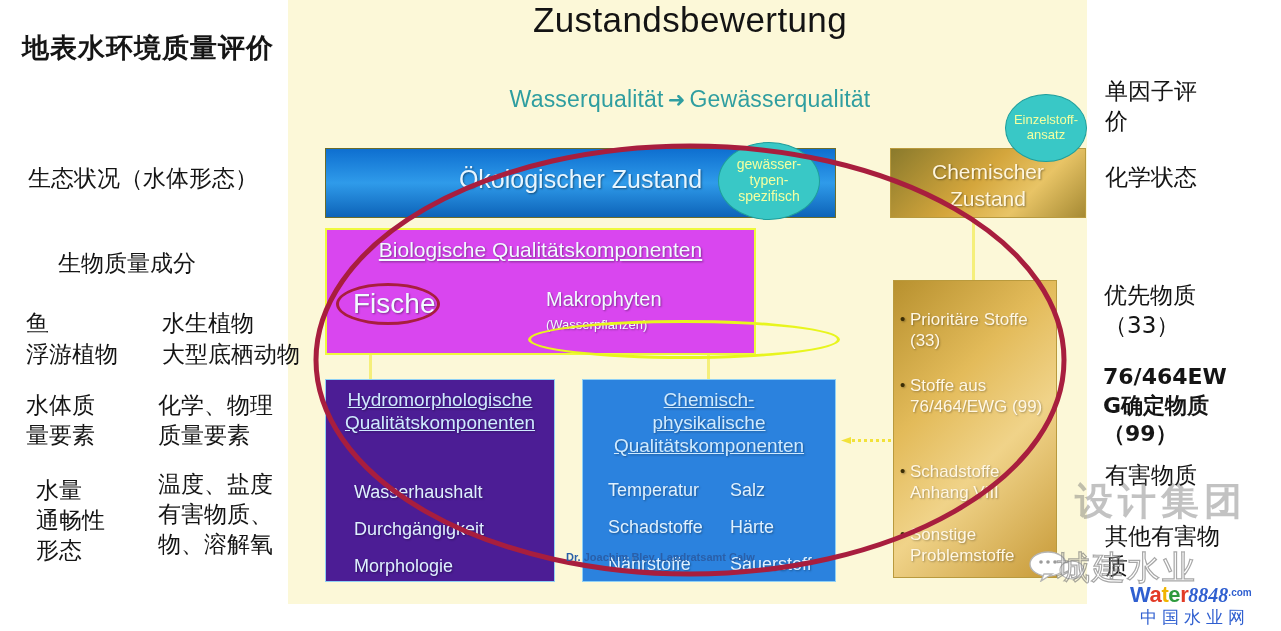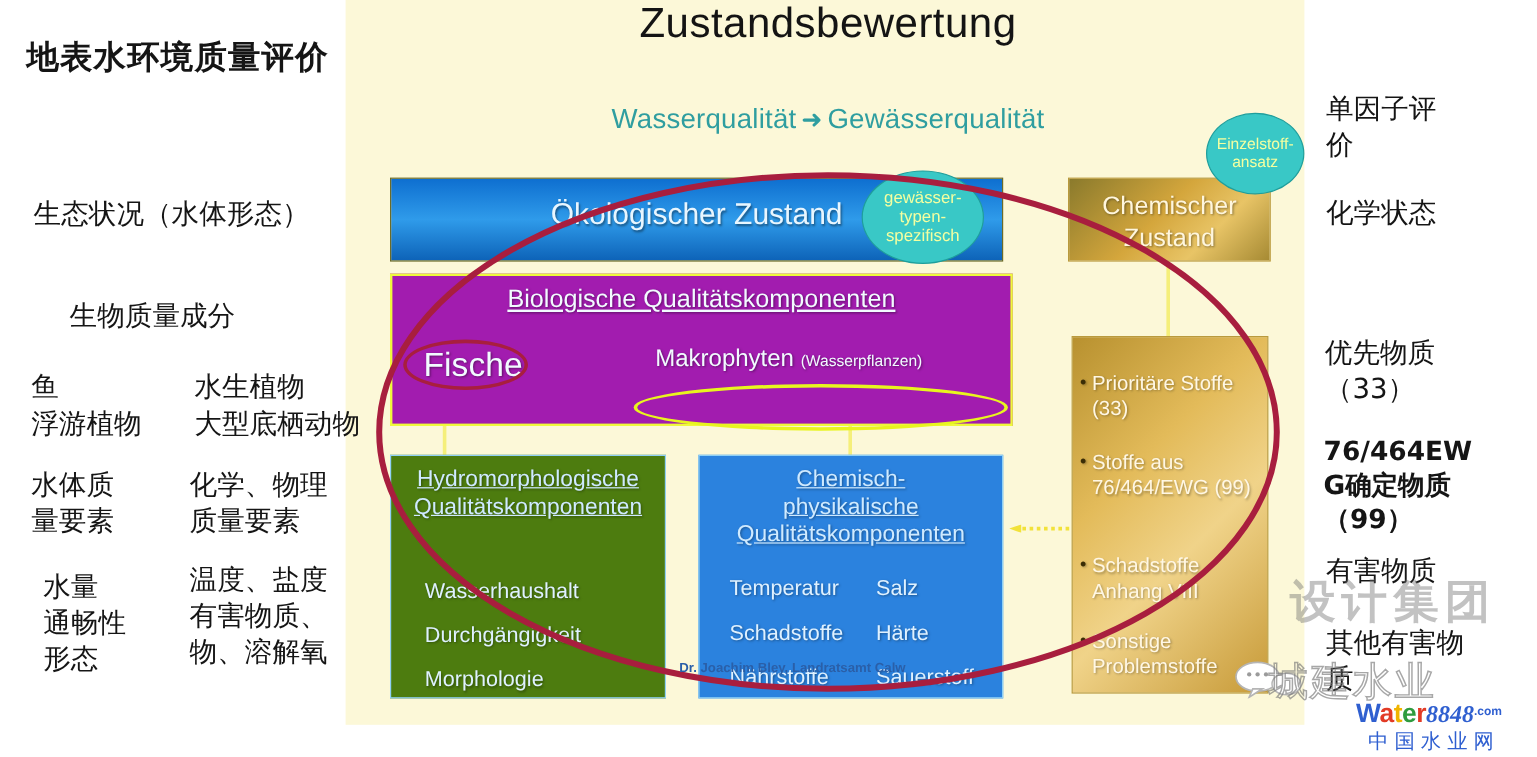--- a/index.html
+++ b/index.html
@@ -45,54 +45,54 @@
 
   
   .box{position:absolute;box-sizing:border-box;}
 
   #box-oeko{left:325px;top:148px;width:511px;height:70px;
       background:linear-gradient(180deg,#0e6fd0 0%,#2f9bea 50%,#0d63b8 100%);
       border:1px solid #6c6c28;}
   #box-oeko .ttl{position:absolute;left:0;right:0;top:16px;text-align:center;
       color:#e8f6ff;font-size:25px;text-shadow:1px 1px 2px rgba(0,0,0,.45);}
 
-  #box-bio{left:325px;top:228px;width:519px;height:127px;
-      background:#a21caf;border:2px solid #eff93c;}
+  #box-bio{left:325px;top:228px;width:431px;height:127px;
+      background:#d946ef;border:2px solid #eff93c;}
   #box-bio .hdr{position:absolute;left:0;right:0;top:8px;text-align:center;
       color:#f2fbff;font-size:21px;text-decoration:underline;
       text-shadow:1px 1px 2px rgba(0,0,0,.4);}
   .bio-it{position:absolute;color:#f2fbff;text-shadow:1px 1px 2px rgba(0,0,0,.4);}
   #bio-fische{left:26px;top:58px;font-size:28px;}
   #bio-makro{left:219px;top:58px;font-size:20px;}
   #bio-makro .small{font-size:13px;}
   #bio-phyto{left:20px;top:93px;font-size:20px;}
   #bio-phyto .small{font-size:13px;}
   #bio-benthos{left:198px;top:93px;font-size:20px;}
   #bio-benthos .small{font-size:13px;}
 
   #box-hydro{left:325px;top:379px;width:230px;height:203px;
-      background:#4d7c0f;border:1px solid #8fd0f5;}
+      background:#4c1d95;border:1px solid #8fd0f5;}
   #box-hydro .hdr{position:absolute;left:0;right:0;top:8px;text-align:center;
       color:#cfeaff;font-size:19px;text-decoration:underline;line-height:1.22;
       text-shadow:1px 1px 2px rgba(0,0,0,.35);}
   .hy-it{position:absolute;left:28px;color:#dff1ff;font-size:18px;
       text-shadow:1px 1px 2px rgba(0,0,0,.35);}
   #hy1{top:102px;} #hy2{top:139px;} #hy3{top:176px;}
 
   #box-chem{left:582px;top:379px;width:254px;height:203px;
       background:#2b82de;border:1px solid #8fd0f5;}
   #box-chem .hdr{position:absolute;left:0;right:0;top:8px;text-align:center;
       color:#cfeaff;font-size:19px;text-decoration:underline;line-height:1.22;
       text-shadow:1px 1px 2px rgba(0,0,0,.35);}
   .cp-it{position:absolute;color:#dff1ff;font-size:18px;
       text-shadow:1px 1px 2px rgba(0,0,0,.35);}
   #cp-l1{left:25px;top:100px;} #cp-l2{left:25px;top:137px;} #cp-l3{left:25px;top:174px;}
   #cp-r1{left:147px;top:100px;} #cp-r2{left:147px;top:137px;} #cp-r3{left:147px;top:174px;}
 
-  #box-chemzust{left:890px;top:148px;width:169px;height:70px;
+  #box-chemzust{left:890px;top:148px;width:196px;height:70px;
       background:linear-gradient(135deg,#8a7a2c 0%,#d4a63c 45%,#e8c466 70%,#a68a33 100%);
       border:1px solid #b99a3d;}
   #box-chemzust .ttl{position:absolute;left:0;right:0;top:10px;text-align:center;
       color:#fff6dd;font-size:21px;line-height:1.28;text-shadow:1px 1px 2px rgba(0,0,0,.4);}
 
   #box-stoffe{left:893px;top:280px;width:164px;height:298px;
       background:linear-gradient(135deg,#b8912f 0%,#e3bb5a 35%,#f0d389 60%,#c79a38 100%);
       border:1px solid #b99a3d;}
   .st-it{position:absolute;left:16px;width:140px;color:#fff7e4;font-size:17px;
       line-height:1.25;text-shadow:1px 1px 2px rgba(0,0,0,.3);}

